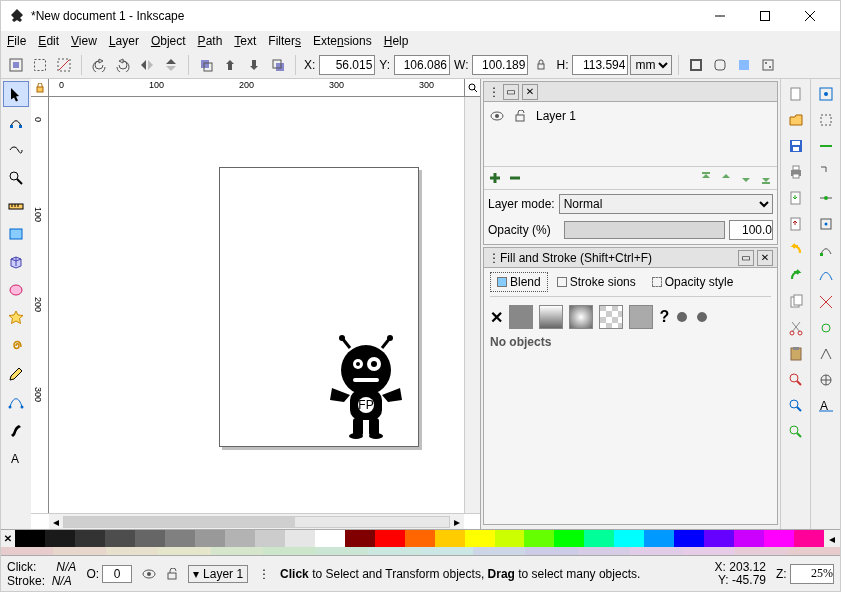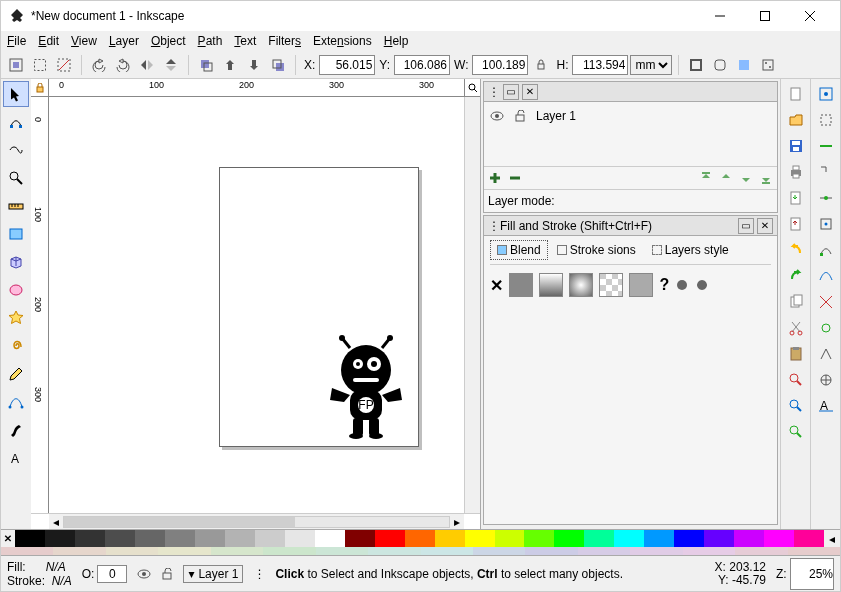--- a/index.html
+++ b/index.html
@@ -71,21 +71,21 @@
 .palette-row .menu { width: 16px; display:flex;align-items:center;justify-content:center;}
 .desat-row { height: 8px; display: flex; }
 .desat-row .d { flex: 1; height: 100%; }
 .statusbar { height: 36px; display: flex; align-items: center; border-top: 1px solid #aaa; padding: 0 6px; gap: 10px; background: #f0f0f0; }
 .statusbar .fillstroke { font-size: 11px; line-height: 14px; }
 .statusbar .o-row { display: flex; align-items: center; gap: 3px; }
 .statusbar .o-row input { width: 30px; height: 18px; border: 1px solid #888; text-align:center; }
 .statusbar .layer-pick { border: 1px solid #888; padding: 1px 4px; background: #efefef; display:flex; align-items:center; gap:4px;}
 .statusbar .msg { flex: 1; font-size: 11px; }
 .statusbar .coord { font-family: monospace; font-size: 11px; line-height:13px; text-align:right;}
-.statusbar .zoom input { width: 44px; height: 32px; border: 1px solid #888; text-align:right; }
+.statusbar .zoom input { width: 44px; height: 20px; border: 1px solid #888; text-align:right;font-family:Liberation Serif, serif; }
 svg { display: block; }
 </style>
 </head>
 <body>
 
 <div class="titlebar">
   <span class="icon">
     <svg width="16" height="16" viewBox="0 0 16 16">
         <path d="M8 1 L14 7 L11 10 L13 12 L11 14 L8 12 L5 14 L3 12 L5 10 L2 7 Z" fill="#222"></path>
       </svg>
@@ -441,20 +441,26 @@
           </span>
         <span class="clr">
             <svg width="14" height="14">
               <path d="M7 11l4-4H3z" fill="#6a6"></path>
               <line x1="3" y1="12" x2="11" y2="12" stroke="#6a6" stroke-width="2"></line>
             </svg>
           </span>
       </div>
       <div class="blend-row">
         <span>Layer mode:</span>
+        <select><option>Normal</option></select>
+      </div>
+      <div class="opacity-row">
+        <span style="min-width:72px">Opacity (%)</span>
+        <div class="bar"></div>
+        <input value="100.0" style="">
       </div>
     </div>
 
     <div class="panel" style="flex:1">
       <div class="panel-header">
         <span>⋮</span>
         <span class="title">Fill and Stroke (Shift+Ctrl+F)</span>
         <div class="pbtn">▭</div>
         <div class="pbtn">✕</div>
       </div>
@@ -463,21 +469,21 @@
           <div class="tab active">
               <span class="sq" style="background:#8cf"></span>
               <span>Blend</span>
             </div>
           <div class="tab">
               <span class="sq"></span>
               <span>Stroke sions</span>
             </div>
           <div class="tab">
               <span class="sq" style="border-style:dashed"></span>
-              <span>Layers style</span>
+              <span>Opacity style</span>
             </div>
         </div>
         <div class="paint-row">
           <span style="font-size:16px;font-weight:bold">✕</span>
           <div class="paint-sw" style="background:#888"></div>
           <div class="paint-sw" style="background:linear-gradient(#fff,#666)"></div>
           <div class="paint-sw" style="background:radial-gradient(#fff,#666)"></div>
           <div class="paint-sw"></div>
           <div class="paint-sw" style="background:#aaa"></div>
           <span style="font-size:16px;font-weight:bold">?</span>
@@ -485,20 +491,21 @@
               <svg width="14" height="14">
                 <circle cx="7" cy="7" r="5" fill="#666"></circle>
               </svg>
             </span>
           <span>
               <svg width="14" height="14">
                 <path d="M7 2c3 0 5 3 5 5s-2 5-5 5-5-3-5-5 2-5 5-5z" fill="#666"></path>
               </svg>
             </span>
         </div>
+        <div class="noobj">No objects</div>
       </div>
     </div>
   </div>
 
   <div class="right-strip">
     <div class="rb">
         <svg width="16" height="16">
           <rect x="3" y="2" width="9" height="12" fill="#fff" stroke="#888"></rect>
         </svg>
       </div>
@@ -706,40 +713,40 @@
     <div class="d" style="background: rgb(204, 204, 230);"></div>
     <div class="d" style="background: rgb(214, 204, 230);"></div>
     <div class="d" style="background: rgb(224, 204, 230);"></div>
     <div class="d" style="background: rgb(230, 204, 230);"></div>
     <div class="d" style="background: rgb(230, 204, 214);"></div>
     <div class="d" style="background: rgb(230, 204, 204);"></div>
   </div>
 
 <div class="statusbar">
   <div class="fillstroke">
-    <div><span>Fill:</span>&nbsp;&nbsp;&nbsp;&nbsp;&nbsp;&nbsp;<i>N/A</i></div>
+    <div><span>Click:</span>&nbsp;&nbsp;&nbsp;&nbsp;&nbsp;&nbsp;<i>N/A</i></div>
     <div><span>Stroke:</span>&nbsp;&nbsp;<i>N/A</i></div>
   </div>
   <div class="o-row">
       <span>O:</span>
       <input value="0" style="">
     </div>
   <span>
       <svg width="14" height="14">
         <ellipse cx="7" cy="7" rx="6" ry="4" fill="none" stroke="#555"></ellipse>
         <circle cx="7" cy="7" r="2" fill="#555"></circle>
       </svg>
     </span>
   <span>
       <svg width="12" height="12">
         <rect x="2" y="5" width="8" height="6" fill="none" stroke="#555"></rect>
         <path d="M4 5V3a3 3 0 0 1 6 0" fill="none" stroke="#555"></path>
       </svg>
     </span>
   <div class="layer-pick">▾<span>Layer 1</span></div>
   <span>⋮</span>
-  <div class="msg"><b>Click</b><span> to Select and Inkscape objects, </span><b>Ctrl</b><span> to select many objects.</span></div>
+  <div class="msg"><b>Click</b><span> to Select and Transform objects, </span><b>Drag</b><span> to select many objects.</span></div>
   <div class="coord">
     <div><span>X:</span> <span>203.12</span></div>
     <div><span>Y:</span> <span>-45.79</span></div>
   </div>
   <div class="zoom"><span>Z:</span> <input value="25%" style=""></div>
 </div>
 
 </body></html>

